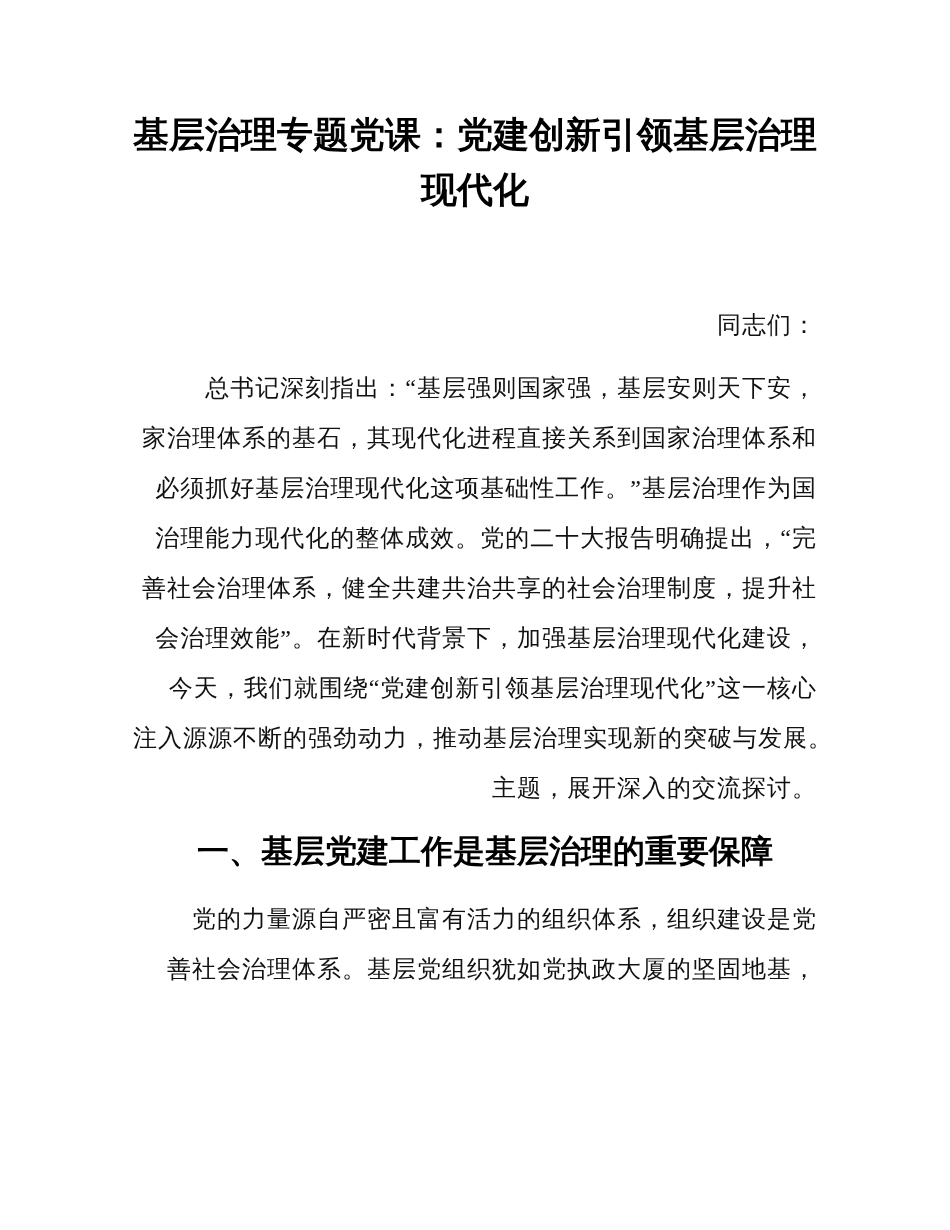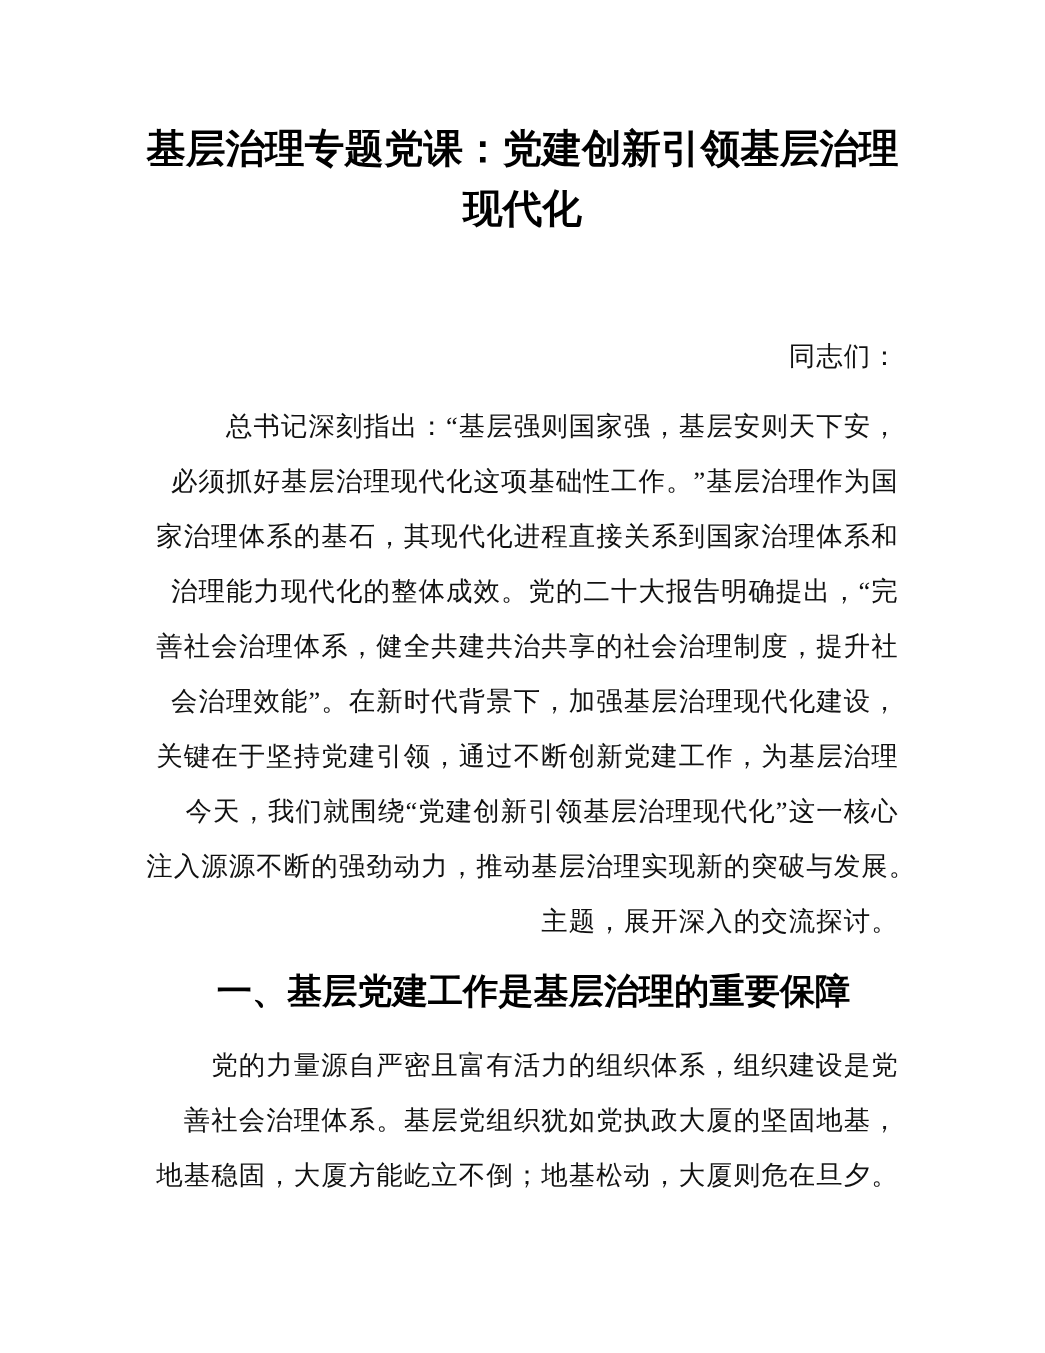--- a/index.html
+++ b/index.html
@@ -71,32 +71,30 @@
     <span class="title-line">基层治理专题党课：党建创新引领基层治理</span>
     <span class="title-line">现代化</span>
   </h1>
 
   <div class="para">
     <div class="line first">同志们：</div>
   </div>
 
   <div class="para">
     <div class="line first">总书记深刻指出：“基层强则国家强，基层安则天下安，</div>
+    <div class="line">家治理体系的基石，其现代化进程直接关系到国家治理体系和</div>
     <div class="line">必须抓好基层治理现代化这项基础性工作。”基层治理作为国</div>
-    <div class="line">家治理体系的基石，其现代化进程直接关系到国家治理体系和</div>
     <div class="line">治理能力现代化的整体成效。党的二十大报告明确提出，“完</div>
     <div class="line">善社会治理体系，健全共建共治共享的社会治理制度，提升社</div>
     <div class="line">会治理效能”。在新时代背景下，加强基层治理现代化建设，</div>
-    <div class="line">关键在于坚持党建引领，通过不断创新党建工作，为基层治理</div>
     <div class="line">今天，我们就围绕“党建创新引领基层治理现代化”这一核心</div>
     <div class="line">注入源源不断的强劲动力，推动基层治理实现新的突破与发展。</div>
     <div class="line">主题，展开深入的交流探讨。</div>
   </div>
 
   <h2 class="section-heading">一、基层党建工作是基层治理的重要保障</h2>
 
   <div class="para">
     <div class="line first">党的力量源自严密且富有活力的组织体系，组织建设是党</div>
     <div class="line">善社会治理体系。基层党组织犹如党执政大厦的坚固地基，</div>
-    <div class="line">地基稳固，大厦方能屹立不倒；地基松动，大厦则危在旦夕。</div>
   </div>
 
 </div>
 
 </body></html>

